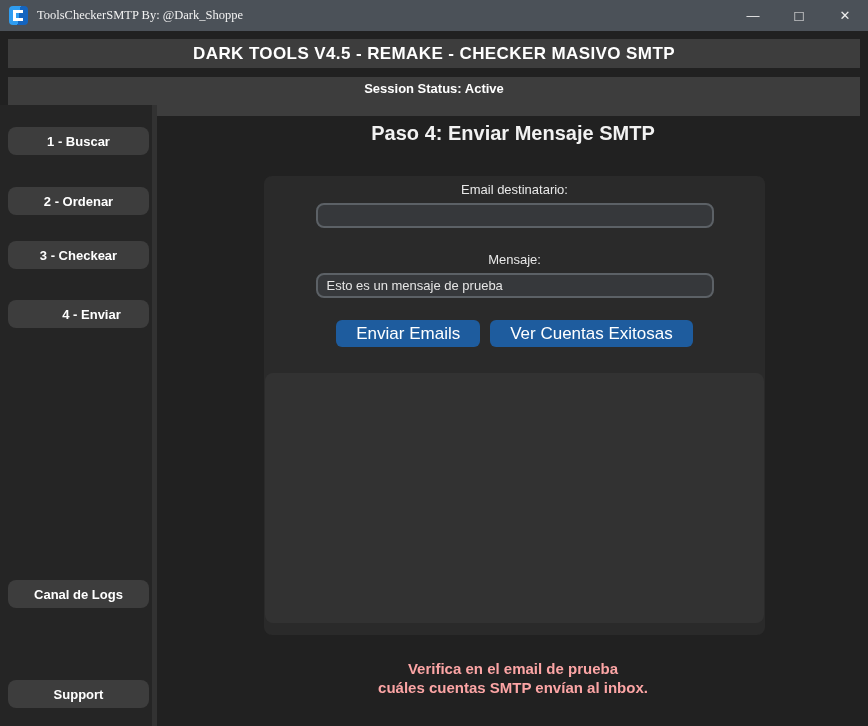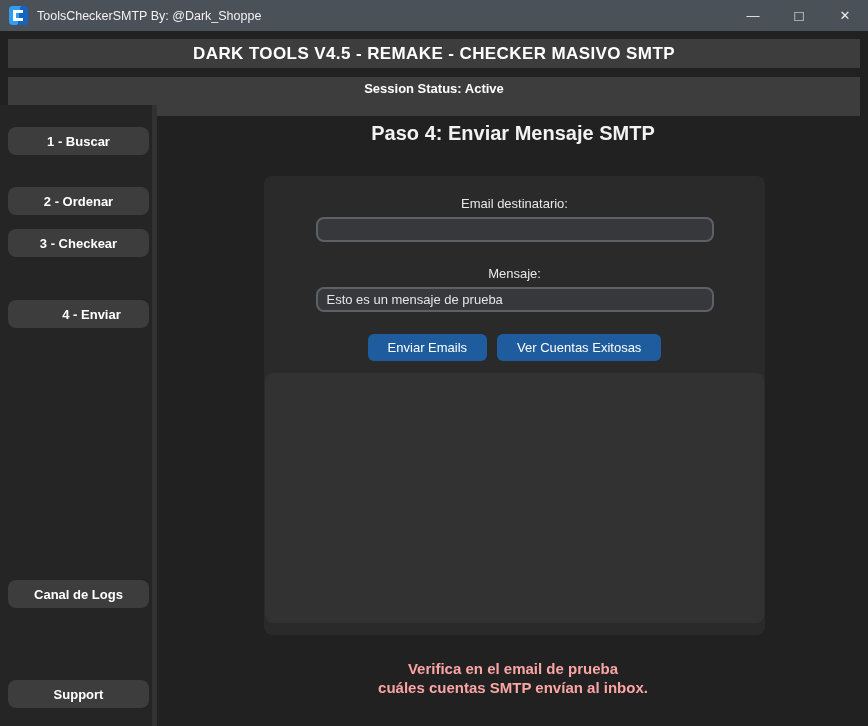--- a/index.html
+++ b/index.html
@@ -15,21 +15,21 @@
   }
   .app-icon{
     width:19px;height:19px;margin-left:9px;border-radius:4px;flex:0 0 auto;
     background:linear-gradient(100deg,#2f9df1 52%,#1464bf 52%);
     position:relative;
   }
   .app-icon::before{
     content:"";position:absolute;left:4px;top:4px;width:7px;height:5px;
     border:3px solid #ffffff;border-right:none;
   }
-  .title-text{margin-left:9px;font-size:12.5px;color:#f2f2f2;}
+  .title-text{margin-left:9px;font-size:12.5px;color:#f2f2f2;font-family:Liberation Serif, serif;}
   .win-controls{margin-left:auto;display:flex;height:31px;}
   .win-btn{
     width:46px;height:31px;display:flex;align-items:center;justify-content:center;
     color:#ececec;cursor:default;user-select:none;
   }
   .win-btn .glyph{font-size:13px;line-height:1;}
   .win-btn .glyph-max{font-size:15px;}
   
   .banner{
     position:absolute;left:8px;width:852px;background:#3d3d3d;color:#ffffff;
@@ -39,42 +39,42 @@
   .banner2{top:77px;height:39px;line-height:23px;font-size:13px;}
   
   .sidebar{position:absolute;top:105px;left:0;width:152px;height:621px;background:#252525;}
   .sidebar-divider{position:absolute;top:105px;left:152px;width:5px;height:621px;background:#323232;}
   .side-btn{
     position:absolute;left:8px;width:141px;height:28px;background:#3d3d3d;
     border:none;border-radius:8px;color:#ffffff;font-weight:bold;font-size:13px;
     font-family:"Liberation Sans",sans-serif;
     display:flex;align-items:center;justify-content:center;cursor:default;
   }
-  .sb-1{top:22px;} .sb-2{top:82px;} .sb-3{top:124px;} .sb-4{top:195px;padding-left:32px;}
+  .sb-1{top:22px;} .sb-2{top:82px;} .sb-3{top:136px;} .sb-4{top:195px;padding-left:32px;}
   .sb-logs{top:475px;} .sb-support{top:575px;}
   
   .main-heading{
     position:absolute;top:122px;left:158px;width:710px;text-align:center;
     font-size:20px;font-weight:bold;color:#f2f2f2;
   }
   .panel{
     position:absolute;left:264px;top:176px;width:501px;height:459px;
     background:#2a2a2a;border-radius:8px;
   }
-  .form-label{margin-top:20px;text-align:center;font-size:13px;color:#e8e8e8;}
+  .form-label{margin-top:6px;text-align:center;font-size:13px;color:#e8e8e8;}
   .form-label.second{margin-top:24px;}
   .text-input{
     display:block;margin:6px auto 0;width:376px;height:21px;padding:0 9px;
     background:#36383b;border:2px solid #5c6166;border-radius:8px;
     color:#e5e5e5;font-size:13px;font-family:"Liberation Sans",sans-serif;outline:none;
   }
   .btn-row{margin-top:22px;display:flex;justify-content:center;gap:10px;}
   .blue-btn{
     height:27px;padding:0 20px;background:#1e5c9e;border:none;border-radius:6px;
-    color:#ffffff;font-size:13px;font-family:"Liberation Sans",sans-serif;cursor:default;
+    color:#ffffff;font-size:17px;font-family:"Liberation Sans",sans-serif;cursor:default;
   }
   .log-box{
     position:absolute;left:1px;top:197px;width:499px;height:250px;
     background:#323232;border-radius:8px;
   }
   .footer{
     position:absolute;top:659px;left:158px;width:710px;text-align:center;
     font-weight:bold;font-size:15px;line-height:19px;color:#fca5a5;
   }
 </style>

